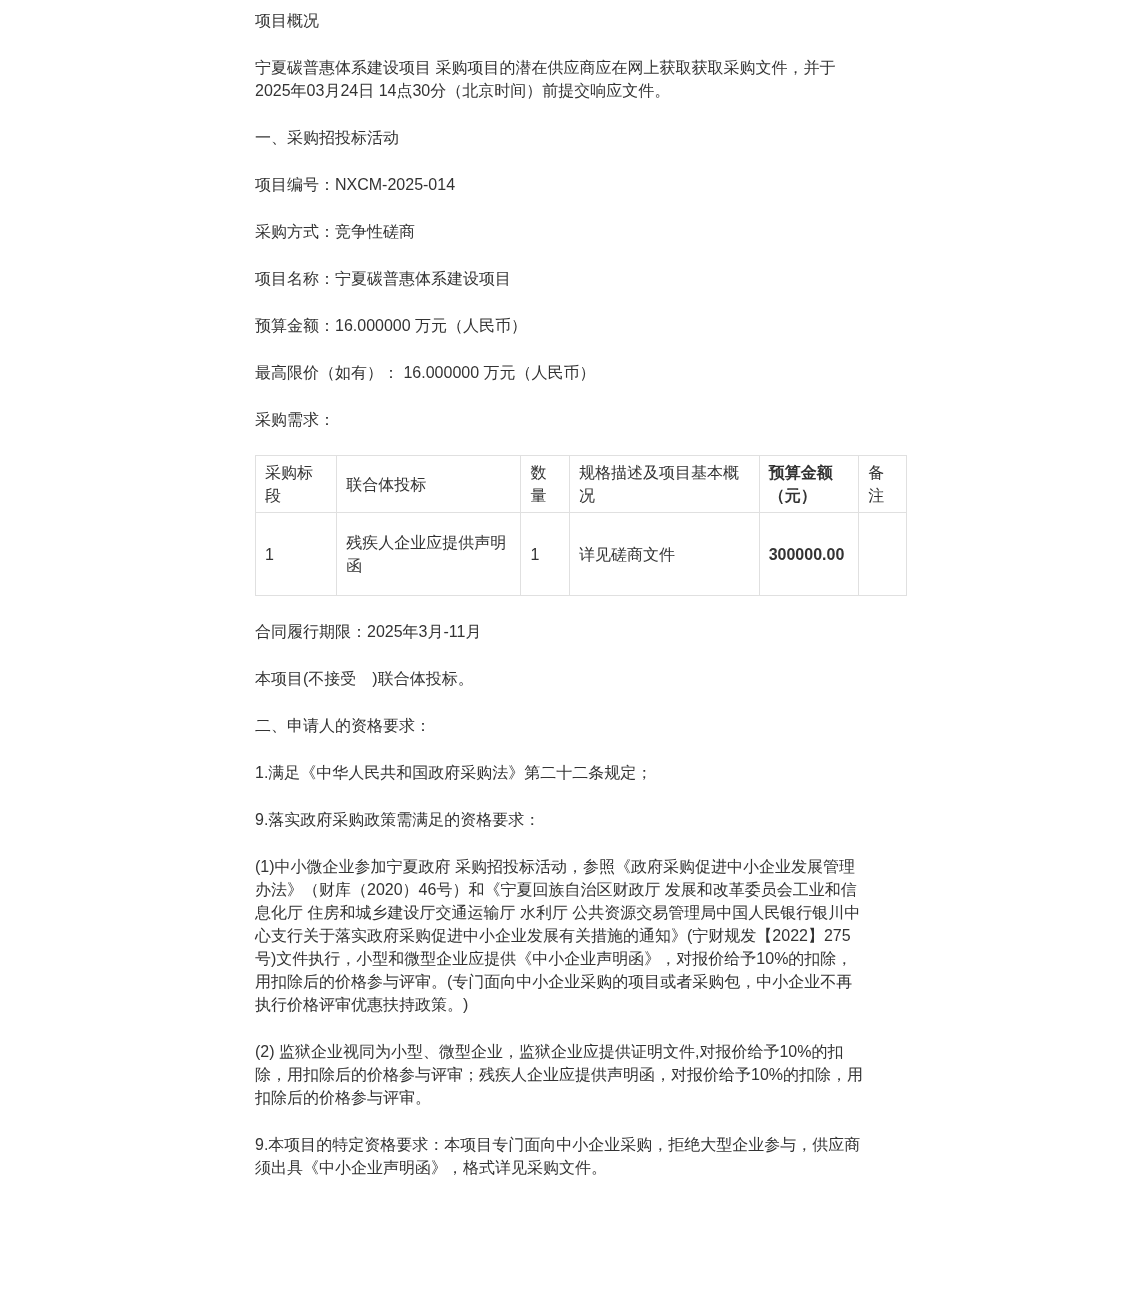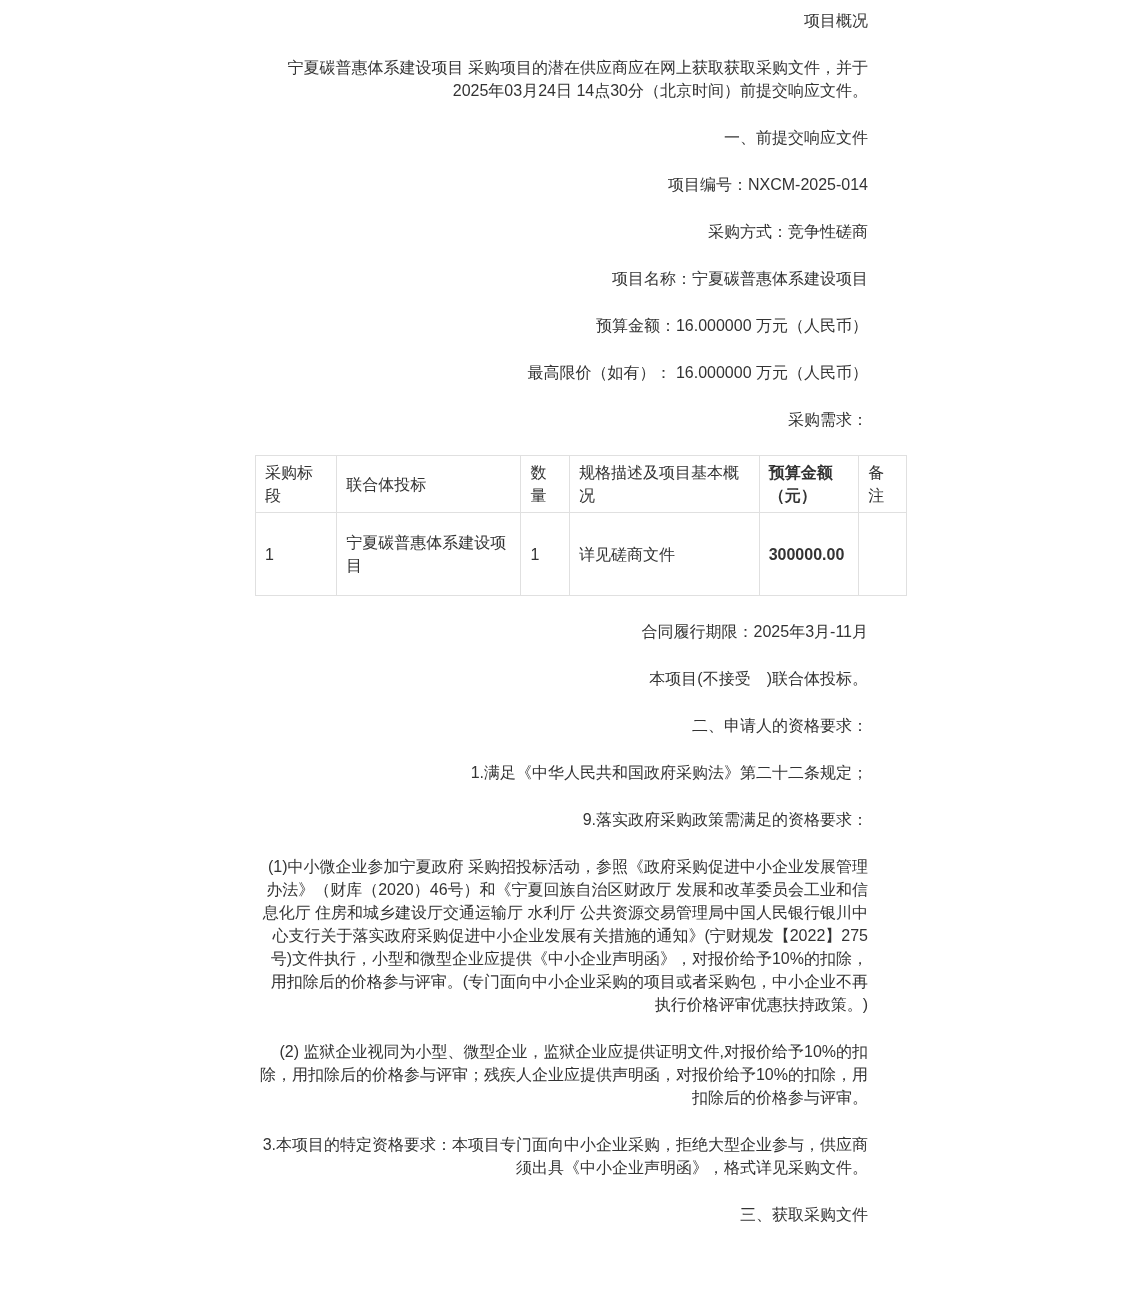--- a/index.html
+++ b/index.html
@@ -16,21 +16,20 @@
     color: #333333;
   }
   .content {
     width: 613px;
     margin-left: 255px;
     padding-top: 9px;
     padding-bottom: 60px;
   }
   .content p {
     margin: 24px 0;
-    text-align: right;
   }
   .content p:first-child {
     margin-top: 0;
   }
   table.req {
     border-collapse: collapse;
     table-layout: fixed;
     width: 652px;
     margin: 14px 17px 20px 0;
   }
@@ -52,21 +51,21 @@
 </style>
 </head>
 <body>
 
 <div class="content">
 
   <p>项目概况</p>
 
   <p>宁夏碳普惠体系建设项目 采购项目的潜在供应商应在网上获取获取采购文件，并于2025年03月24日 14点30分（北京时间）前提交响应文件。</p>
 
-  <p>一、前提交响应文件</p>
+  <p>一、采购招投标活动</p>
 
   <p>项目编号：NXCM-2025-014</p>
 
   <p>采购方式：竞争性磋商</p>
 
   <p>项目名称：宁夏碳普惠体系建设项目</p>
 
   <p>预算金额：16.000000 万元（人民币）</p>
 
   <p>最高限价（如有）： 16.000000 万元（人民币）</p>
@@ -86,21 +85,21 @@
       <tr class="head">
         <td class="justify">采购标段</td>
         <td>联合体投标</td>
         <td>数量</td>
         <td>规格描述及项目基本概况</td>
         <td class="c5">预算金额（元）</td>
         <td>备注</td>
       </tr>
       <tr class="data">
         <td>1</td>
-        <td>宁夏碳普惠体系建设项目</td>
+        <td>残疾人企业应提供声明函</td>
         <td>1</td>
         <td>详见磋商文件</td>
         <td class="c5">300000.00</td>
         <td></td>
       </tr>
     </tbody>
   </table>
 
   <p>合同履行期限：2025年3月-11月</p>
 
@@ -109,17 +108,16 @@
   <p>二、申请人的资格要求：</p>
 
   <p>1.满足《中华人民共和国政府采购法》第二十二条规定；</p>
 
   <p>9.落实政府采购政策需满足的资格要求：</p>
 
   <p>(1)中小微企业参加宁夏政府 采购招投标活动，参照《政府采购促进中小企业发展管理办法》（财库（2020）46号）和《宁夏回族自治区财政厅 发展和改革委员会工业和信息化厅 住房和城乡建设厅交通运输厅 水利厅 公共资源交易管理局中国人民银行银川中心支行关于落实政府采购促进中小企业发展有关措施的通知》(宁财规发【2022】275号)文件执行，小型和微型企业应提供《中小企业声明函》，对报价给予10%的扣除，用扣除后的价格参与评审。(专门面向中小企业采购的项目或者采购包，中小企业不再执行价格评审优惠扶持政策。)</p>
 
   <p>(2) 监狱企业视同为小型、微型企业，监狱企业应提供证明文件,对报价给予10%的扣除，用扣除后的价格参与评审；残疾人企业应提供声明函，对报价给予10%的扣除，用扣除后的价格参与评审。</p>
 
-  <p>3.本项目的特定资格要求：本项目专门面向中小企业采购，拒绝大型企业参与，供应商须出具《中小企业声明函》，格式详见采购文件。</p>
+  <p>9.本项目的特定资格要求：本项目专门面向中小企业采购，拒绝大型企业参与，供应商须出具《中小企业声明函》，格式详见采购文件。</p>
 
-  <p>三、获取采购文件</p>
 
 </div>
 
 </body></html>

